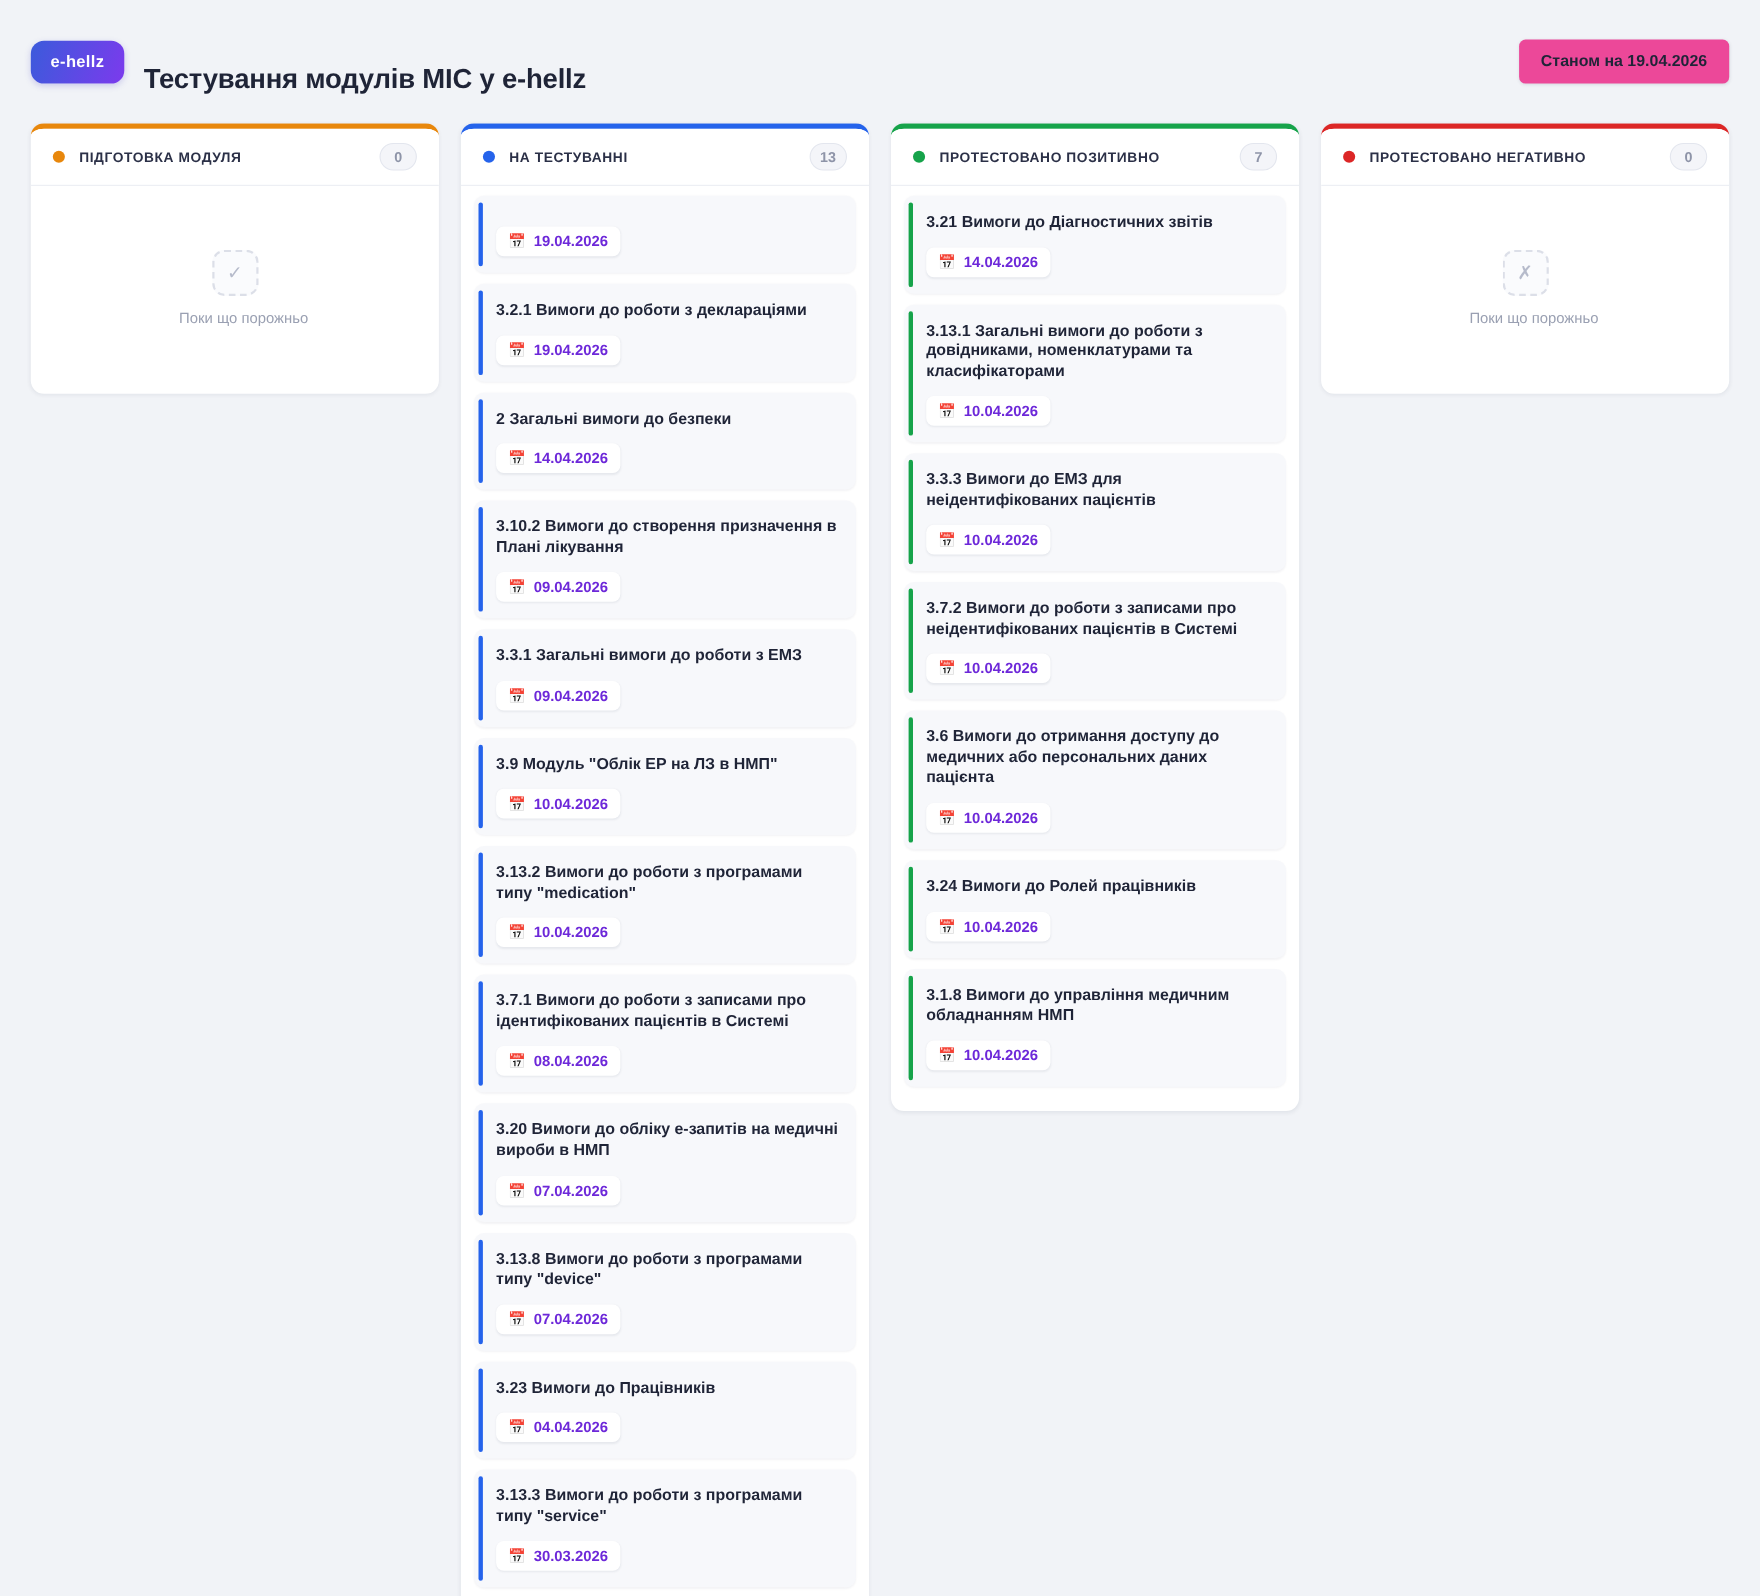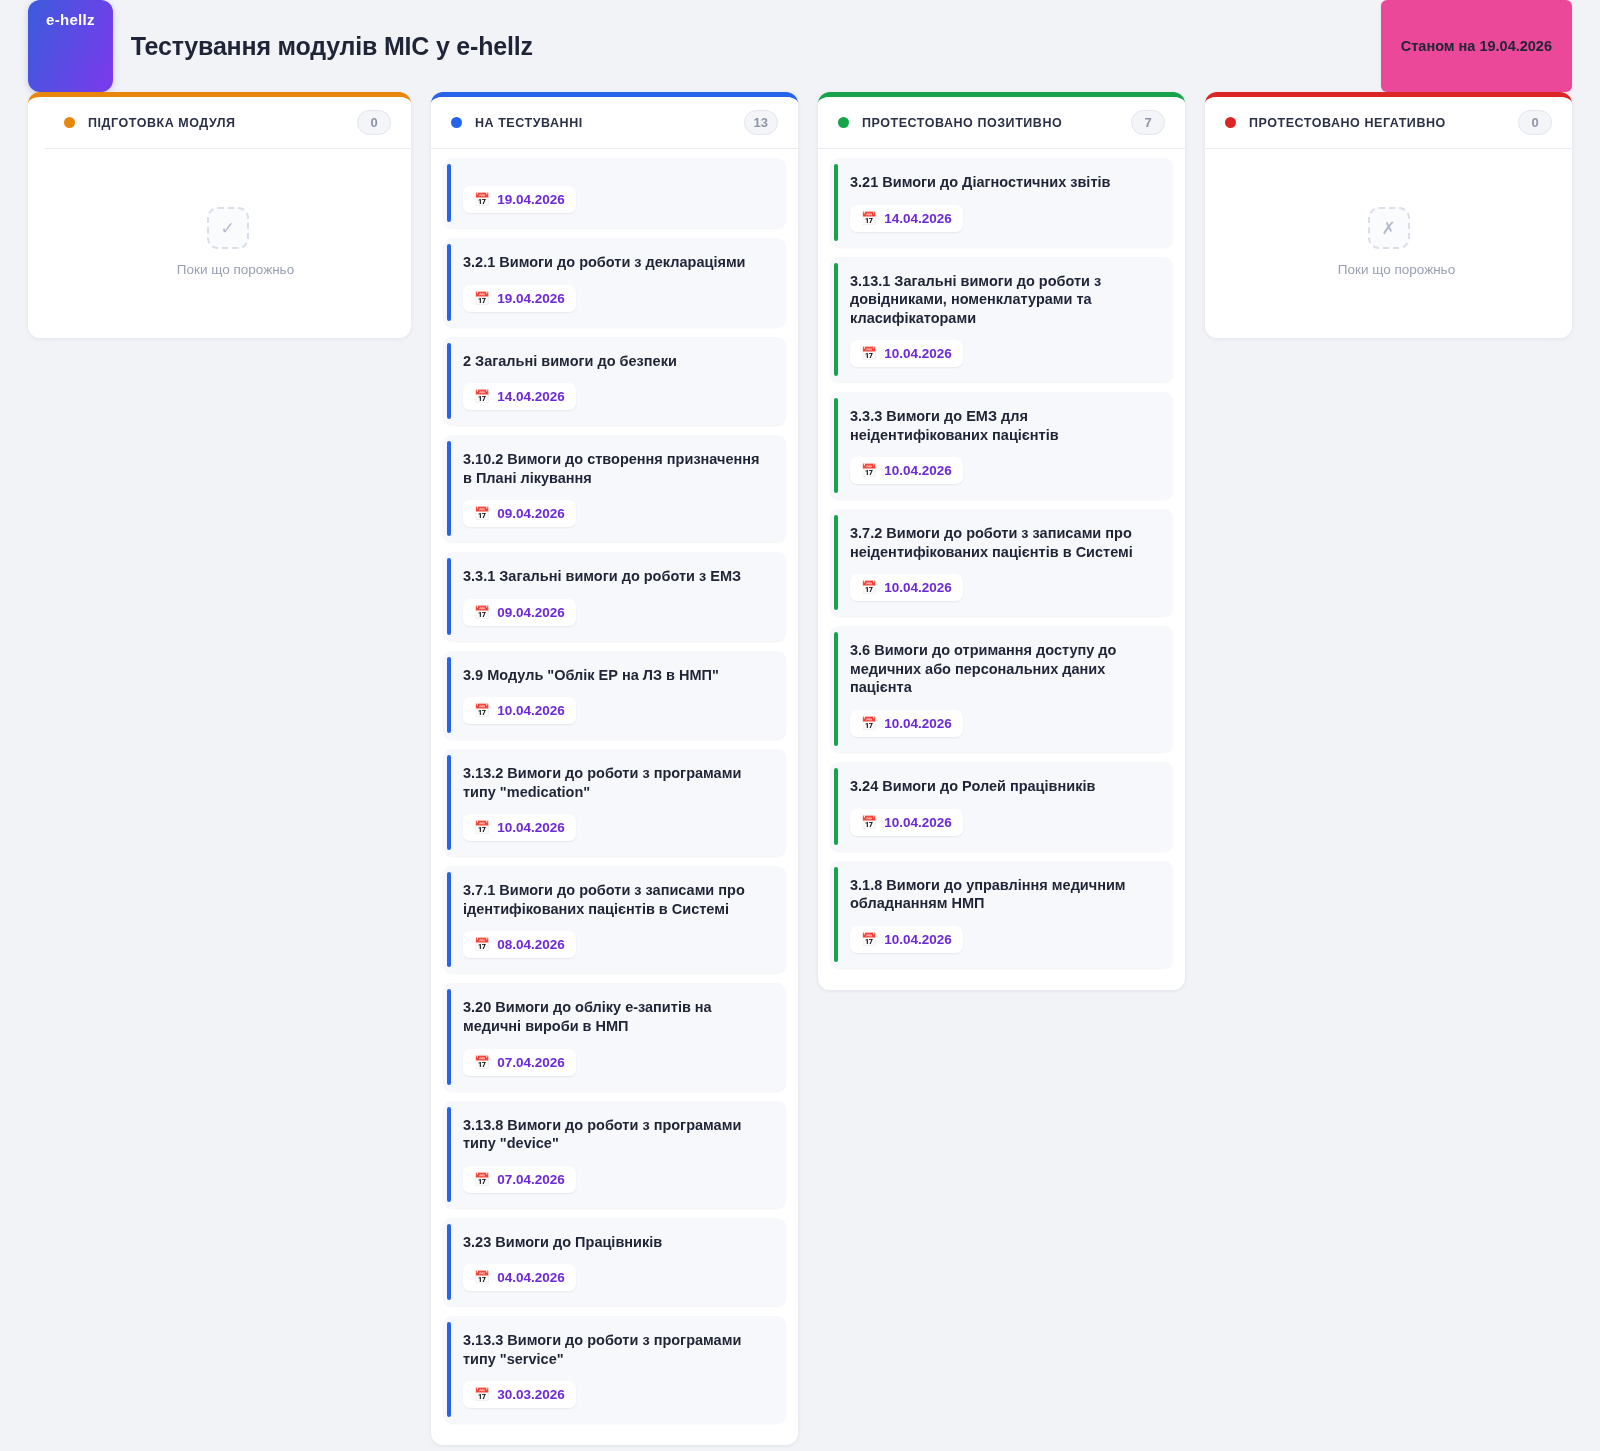--- a/index.html
+++ b/index.html
@@ -7,22 +7,23 @@
   body {
     width: 1600px;
     height: 1451px;
     background: #f1f3f7;
     font-family: "Liberation Sans", sans-serif;
     overflow: hidden;
   }
 
   
   #app-header {
-    height: 92px;
-    display: flex;
+    height: 112px;
+    display: flex;
+    align-items: center;
     padding: 0 28px;
     gap: 18px;
   }
   #brand-badge {
     background: linear-gradient(110deg, #3b5bdb 0%, #7c3aed 100%);
     color: #ffffff;
     font-size: 15px;
     font-weight: bold;
     padding: 11px 18px;
     border-radius: 12px;
@@ -182,21 +183,21 @@
 <body>
 
 <div id="app-header">
   <div id="brand-badge">e-hellz</div>
   <div id="page-title">Тестування модулів МІС у e-hellz</div>
   <div id="header-spacer"></div>
   <button id="asof-button">Станом на 19.04.2026</button>
 </div>
 
 <div id="board">
-    <div class="column" style="border-top-color: rgb(232, 135, 12); padding-left: 16px;">
+    <div class="column" style="border-top-color: rgb(232, 135, 12);">
       <div class="col-header">
         <span class="col-dot" style="background: rgb(232, 135, 12);"></span>
         <span class="col-title">ПІДГОТОВКА МОДУЛЯ</span>
         <span class="col-spacer"></span>
         <span class="col-count">0</span>
       </div>
       <div class="col-body">
         <div class="empty-state">
           <div class="empty-icon-box">✓</div>
           <div class="empty-text">Поки що порожньо</div>

